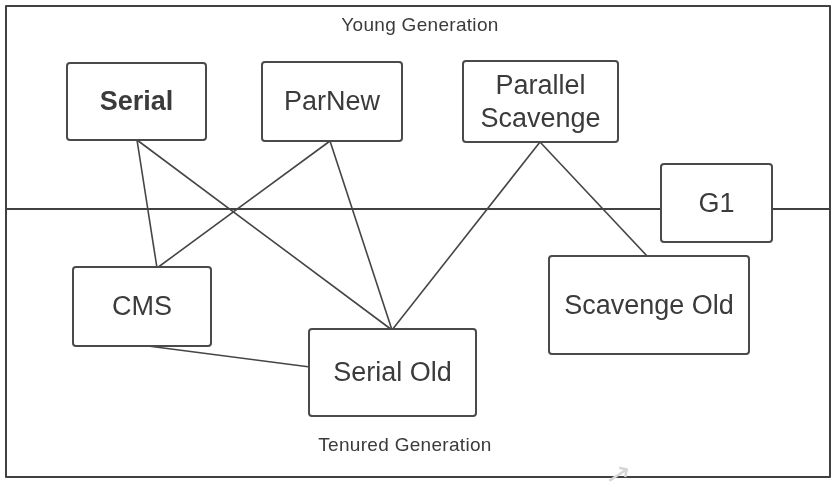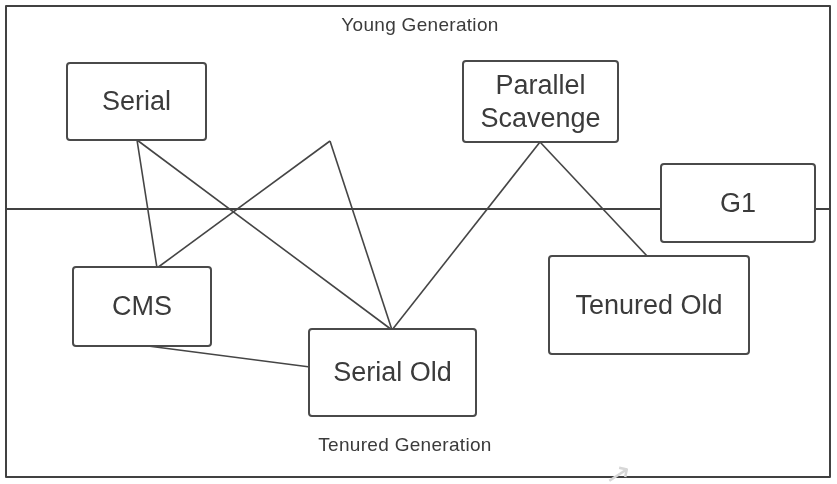--- a/index.html
+++ b/index.html
@@ -75,24 +75,24 @@
     border-radius: 4px;
     display: flex;
     align-items: center;
     justify-content: center;
     text-align: center;
     font-size: 27px;
     line-height: 1.22;
     color: #3b3b3b;
     z-index: 3;
   }
-  .node-serial        { left: 66px;  top: 62px;  width: 141px; height: 79px; }
+  .node-serial        { left: 66px;  top: 62px;  width: 141px; height: 79px; font-weight: bold; }
   .node-parnew        { left: 261px; top: 61px;  width: 142px; height: 81px; }
   .node-pscav         { left: 462px; top: 60px;  width: 157px; height: 83px; padding: 0 10px; }
-  .node-g1            { left: 660px; top: 163px; width: 156px; height: 80px; }
+  .node-g1            { left: 660px; top: 163px; width: 113px; height: 80px; }
   .node-cms           { left: 72px;  top: 266px; width: 140px; height: 81px; }
   .node-serial-old    { left: 308px; top: 328px; width: 169px; height: 89px; }
   .node-parallel-old  { left: 548px; top: 255px; width: 202px; height: 100px; }
   .watermark {
     position: absolute;
     left: 606px;
     top: 456px;
     font-size: 30px;
     color: #d7d7d7;
     transform: rotate(12deg);
@@ -118,38 +118,41 @@
     <line x1="330" y1="141" x2="392" y2="330"></line>
     <line x1="540" y1="142" x2="392" y2="330"></line>
     <line x1="540" y1="142" x2="648" y2="257"></line>
     <line x1="148" y1="346" x2="310" y2="367"></line>
   </svg>
 
   <div class="node node-serial">
     <span>Serial</span>
   </div>
 
+  <div class="node node-parnew">
+    <span>ParNew</span>
+  </div>
 
   <div class="node node-pscav">
     <span>Parallel Scavenge</span>
   </div>
 
   <div class="node node-g1">
     <span>G1</span>
   </div>
 
   <div class="node node-cms">
     <span>CMS</span>
   </div>
 
   <div class="node node-serial-old">
     <span>Serial Old</span>
   </div>
 
   <div class="node node-parallel-old">
-    <span>Tenured Old</span>
+    <span>Scavenge Old</span>
   </div>
 
   <div class="gen-label tenured">Tenured Generation</div>
 
   <div class="watermark">↗</div>
 
 </div>
 
 </body></html>

